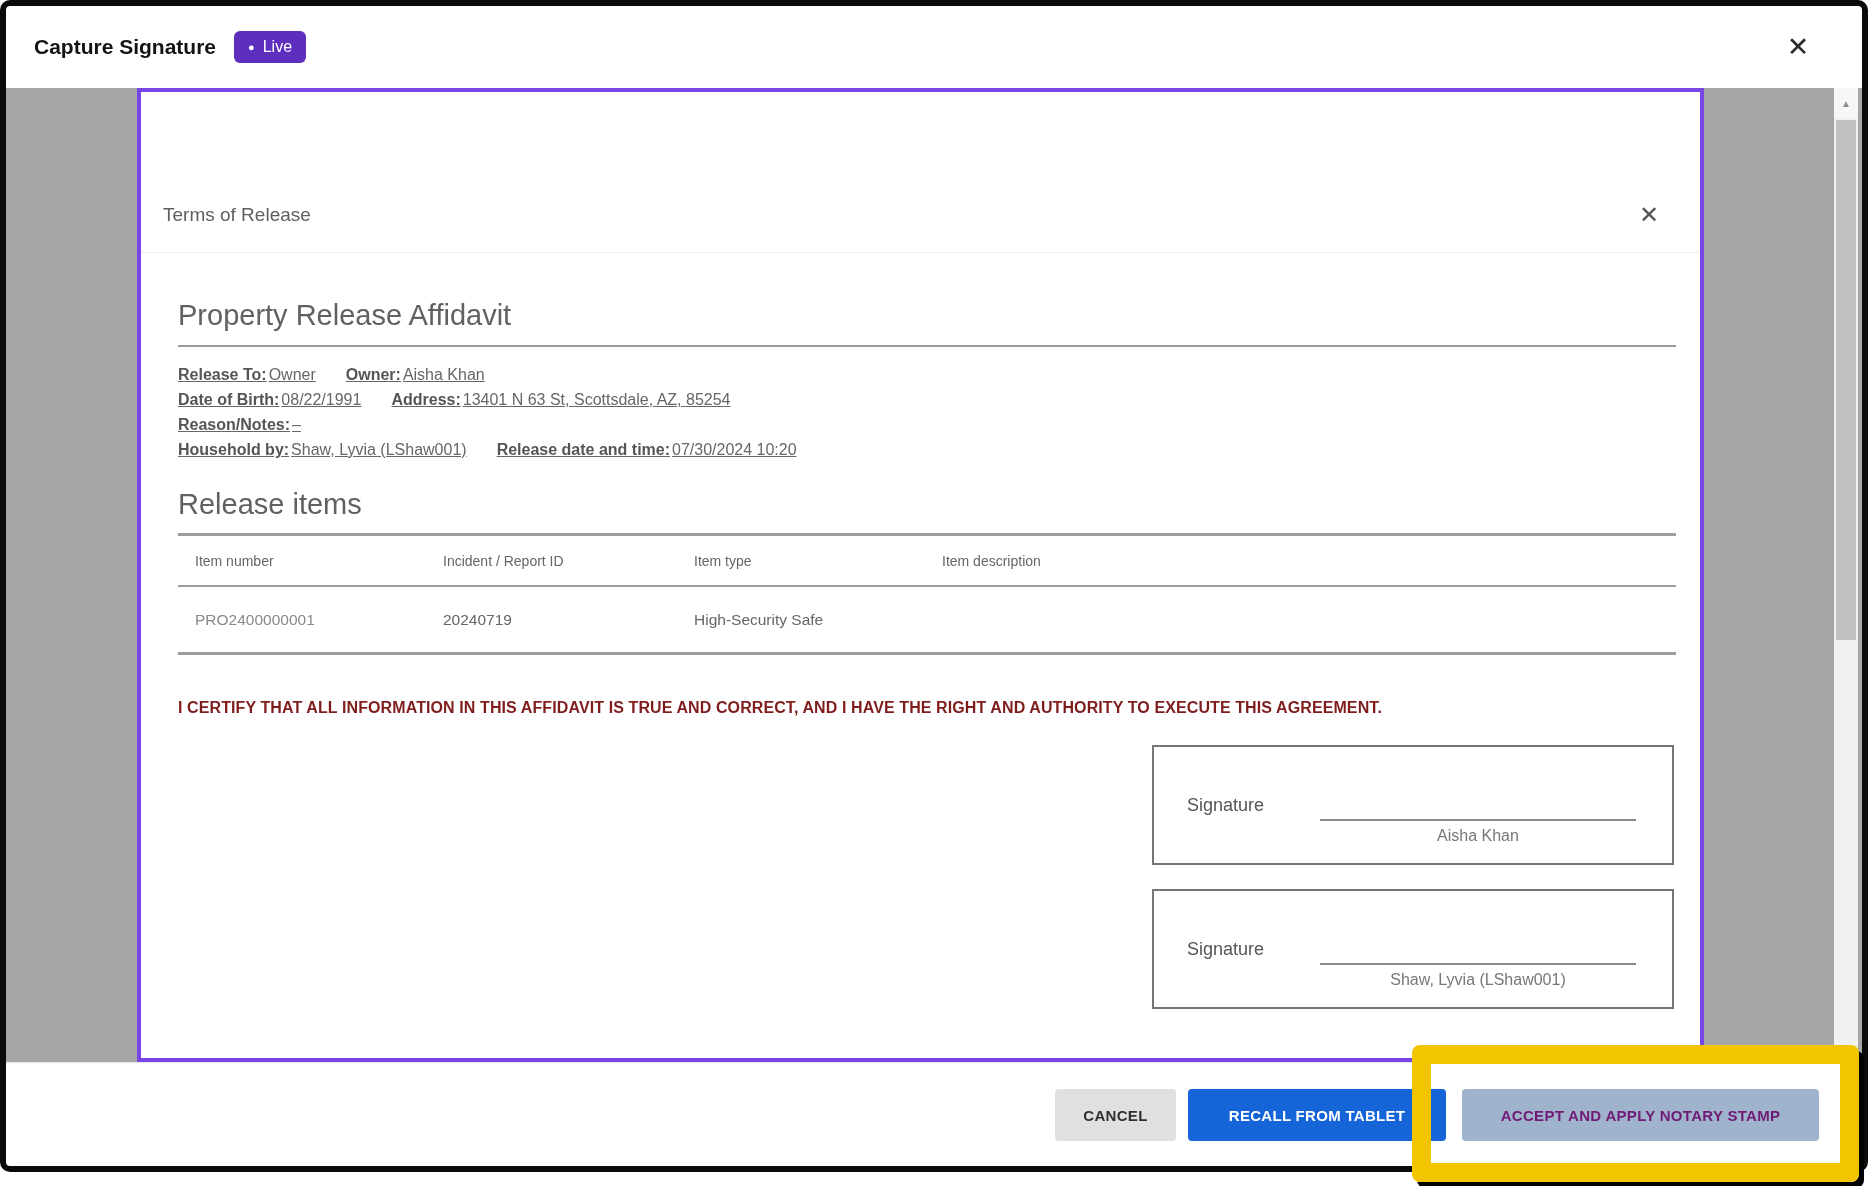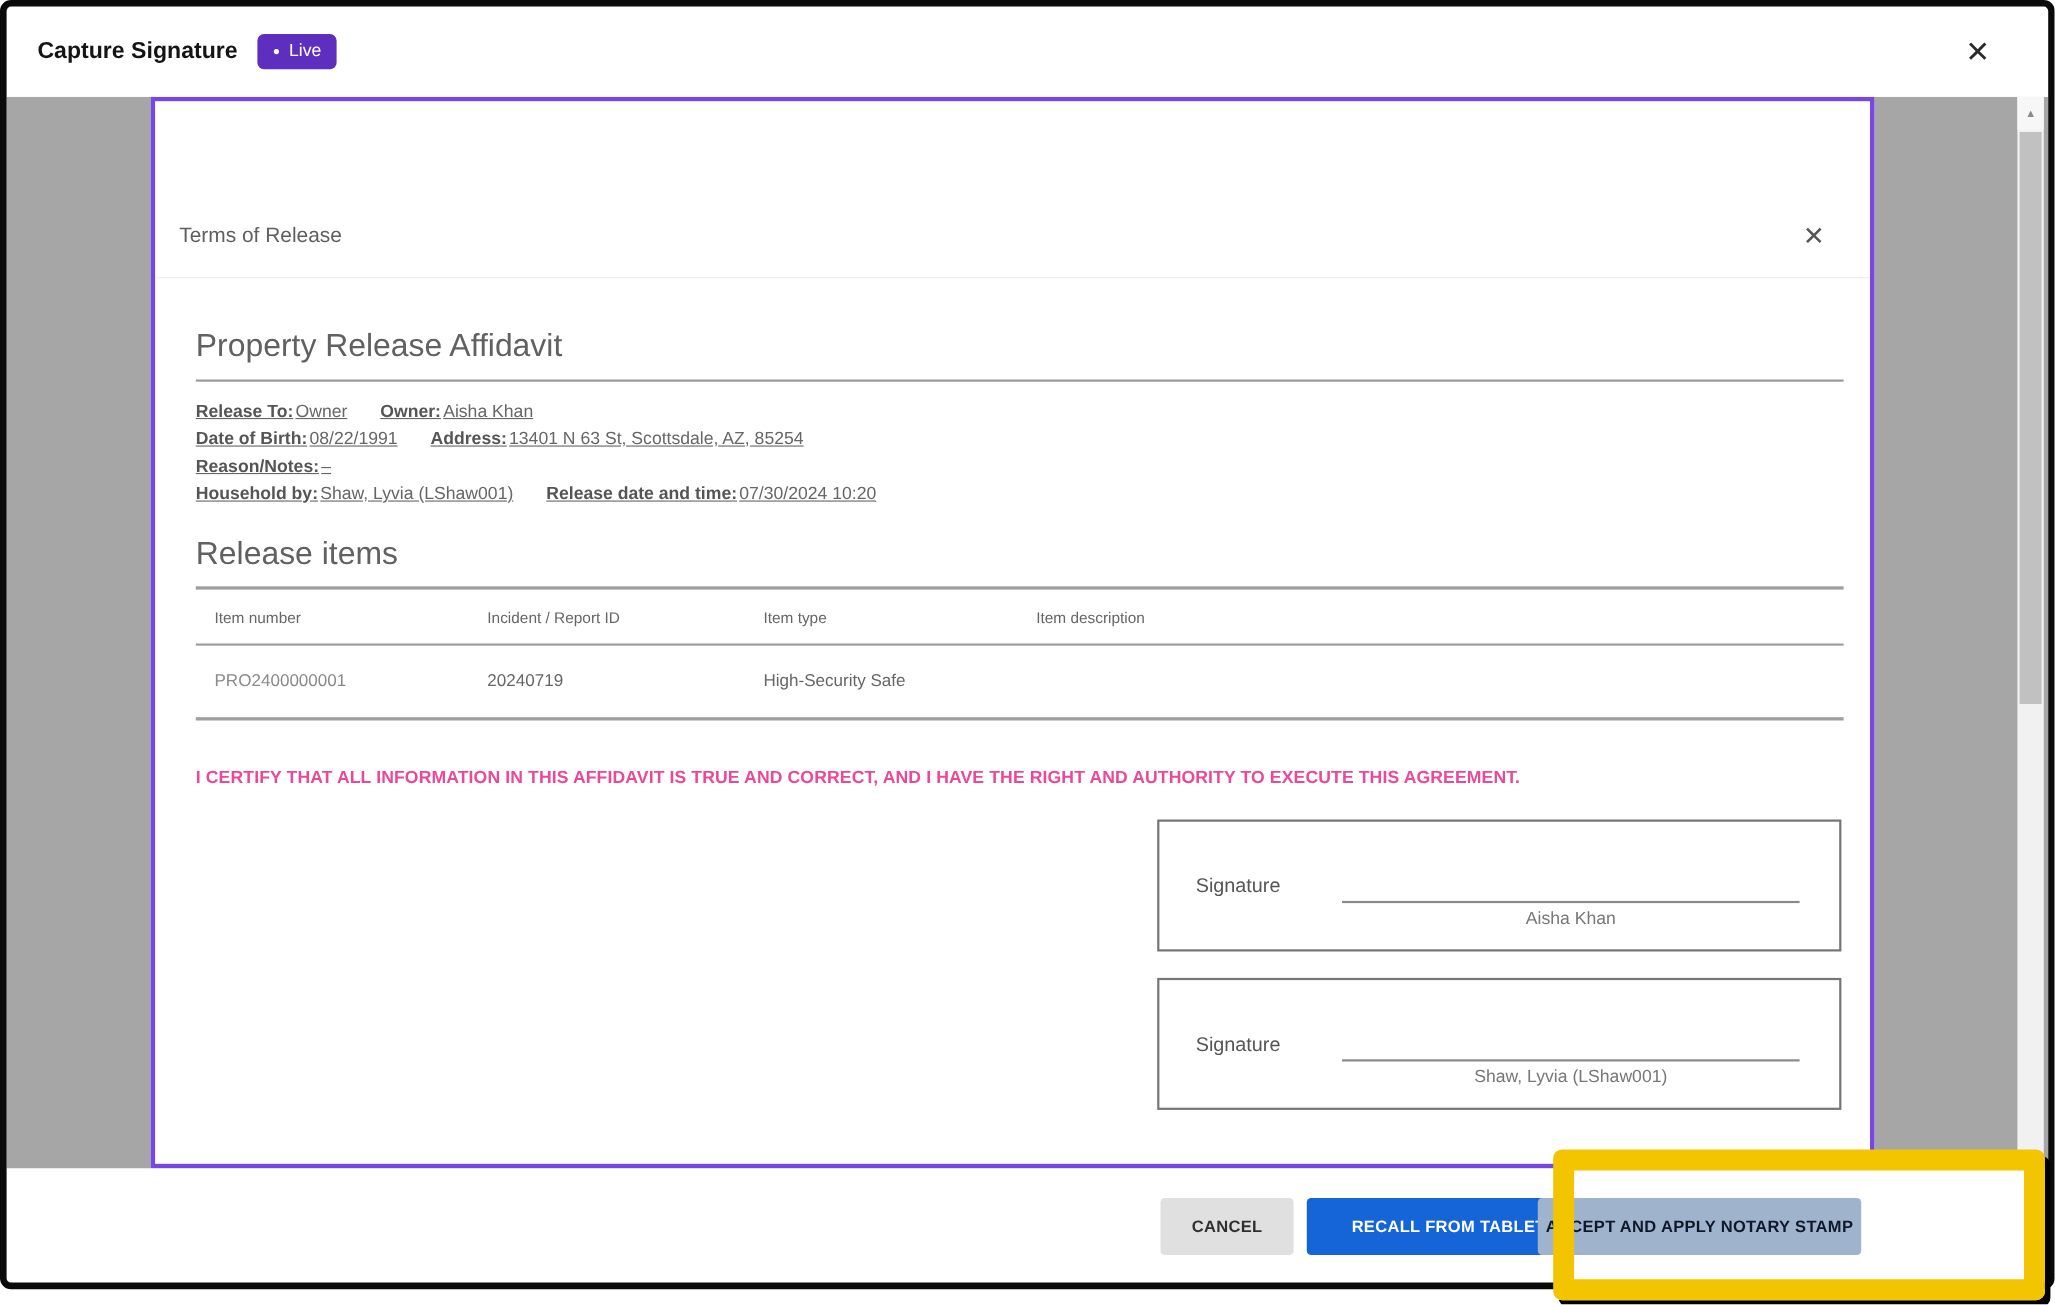--- a/index.html
+++ b/index.html
@@ -36,39 +36,39 @@
 
   .items-title{margin-top:26px;}
   .items-table{margin-top:12px;border-top:3px solid #9e9e9e;}
   .t-row{display:grid;grid-template-columns:248px 251px 248px 1fr;}
   .t-head{border-bottom:2px solid #9e9e9e;}
   .t-head .t-cell{font-size:14px;color:#666;padding:17px 8px 16px 17px;}
   .t-data{border-bottom:3px solid #9e9e9e;}
   .t-data .t-cell{font-size:15.5px;color:#666;padding:24px 8px 23px 17px;}
   .t-data .t-cell:first-child{color:#8a8a8a;}
 
-  .cert-text{margin-top:44px;font-size:16px;font-weight:700;color:#ec4899;letter-spacing:.1px;}
+  .cert-text{margin-top:44px;font-size:16px;font-weight:700;color:#7f1d1d;letter-spacing:.1px;}
 
-  .sig-stack{width:622px;margin-left:auto;margin-right:2px;margin-top:28px;}
+  .sig-stack{width:522px;margin-left:auto;margin-right:2px;margin-top:28px;}
   .sig-box{position:relative;height:120px;border:2px solid #757575;background:#fff;margin-bottom:24px;}
   .sig-label{position:absolute;left:33px;top:48px;font-size:18px;color:#555;}
   .sig-line{position:absolute;left:166px;right:36px;top:72px;border-top:2px solid #8a8a8a;}
   .sig-name{position:absolute;left:166px;right:36px;top:80px;text-align:center;font-size:16px;color:#777;}
 
   
   .scrollbar{position:absolute;right:10px;top:88px;width:24px;height:974px;background:#f1f1f1;z-index:6;}
   .scroll-up{height:30px;display:flex;align-items:center;justify-content:center;font-size:10px;color:#8a8a8a;background:#f7f7f7;cursor:pointer;}
   .scroll-thumb{position:absolute;left:2px;top:32px;width:20px;height:520px;background:#c1c1c1;cursor:pointer;}
 
   
   .footer{position:absolute;left:6px;top:1062px;width:1856px;height:104px;background:#ffffff;border-top:1px solid #e4e4e4;border-radius:0 0 6px 6px;z-index:10;}
   .btn{position:absolute;top:26px;height:52px;border:none;border-radius:4px;font-size:15px;font-weight:700;letter-spacing:.3px;cursor:pointer;}
   .btn-cancel{left:1049px;width:121px;background:#e0e0e0;color:#2f2f2f;}
   .btn-recall{left:1182px;width:258px;background:#1565D8;color:#ffffff;}
-  .btn-accept{left:1392px;width:294px;background:#9FB3CD;color:#0f172a;}
+  .btn-accept{left:1456px;width:357px;background:#9FB3CD;color:#701a75;}
 
   
   .highlight-box{position:absolute;left:1412px;top:1045px;width:447px;height:137px;border:19px solid #F2C500;border-radius:8px;z-index:40;box-shadow:5px 6px 0 0 #000000;pointer-events:none;}
 </style>
 </head>
 <body>
 
 <div class="stage">
 
   <div class="modal-header">

